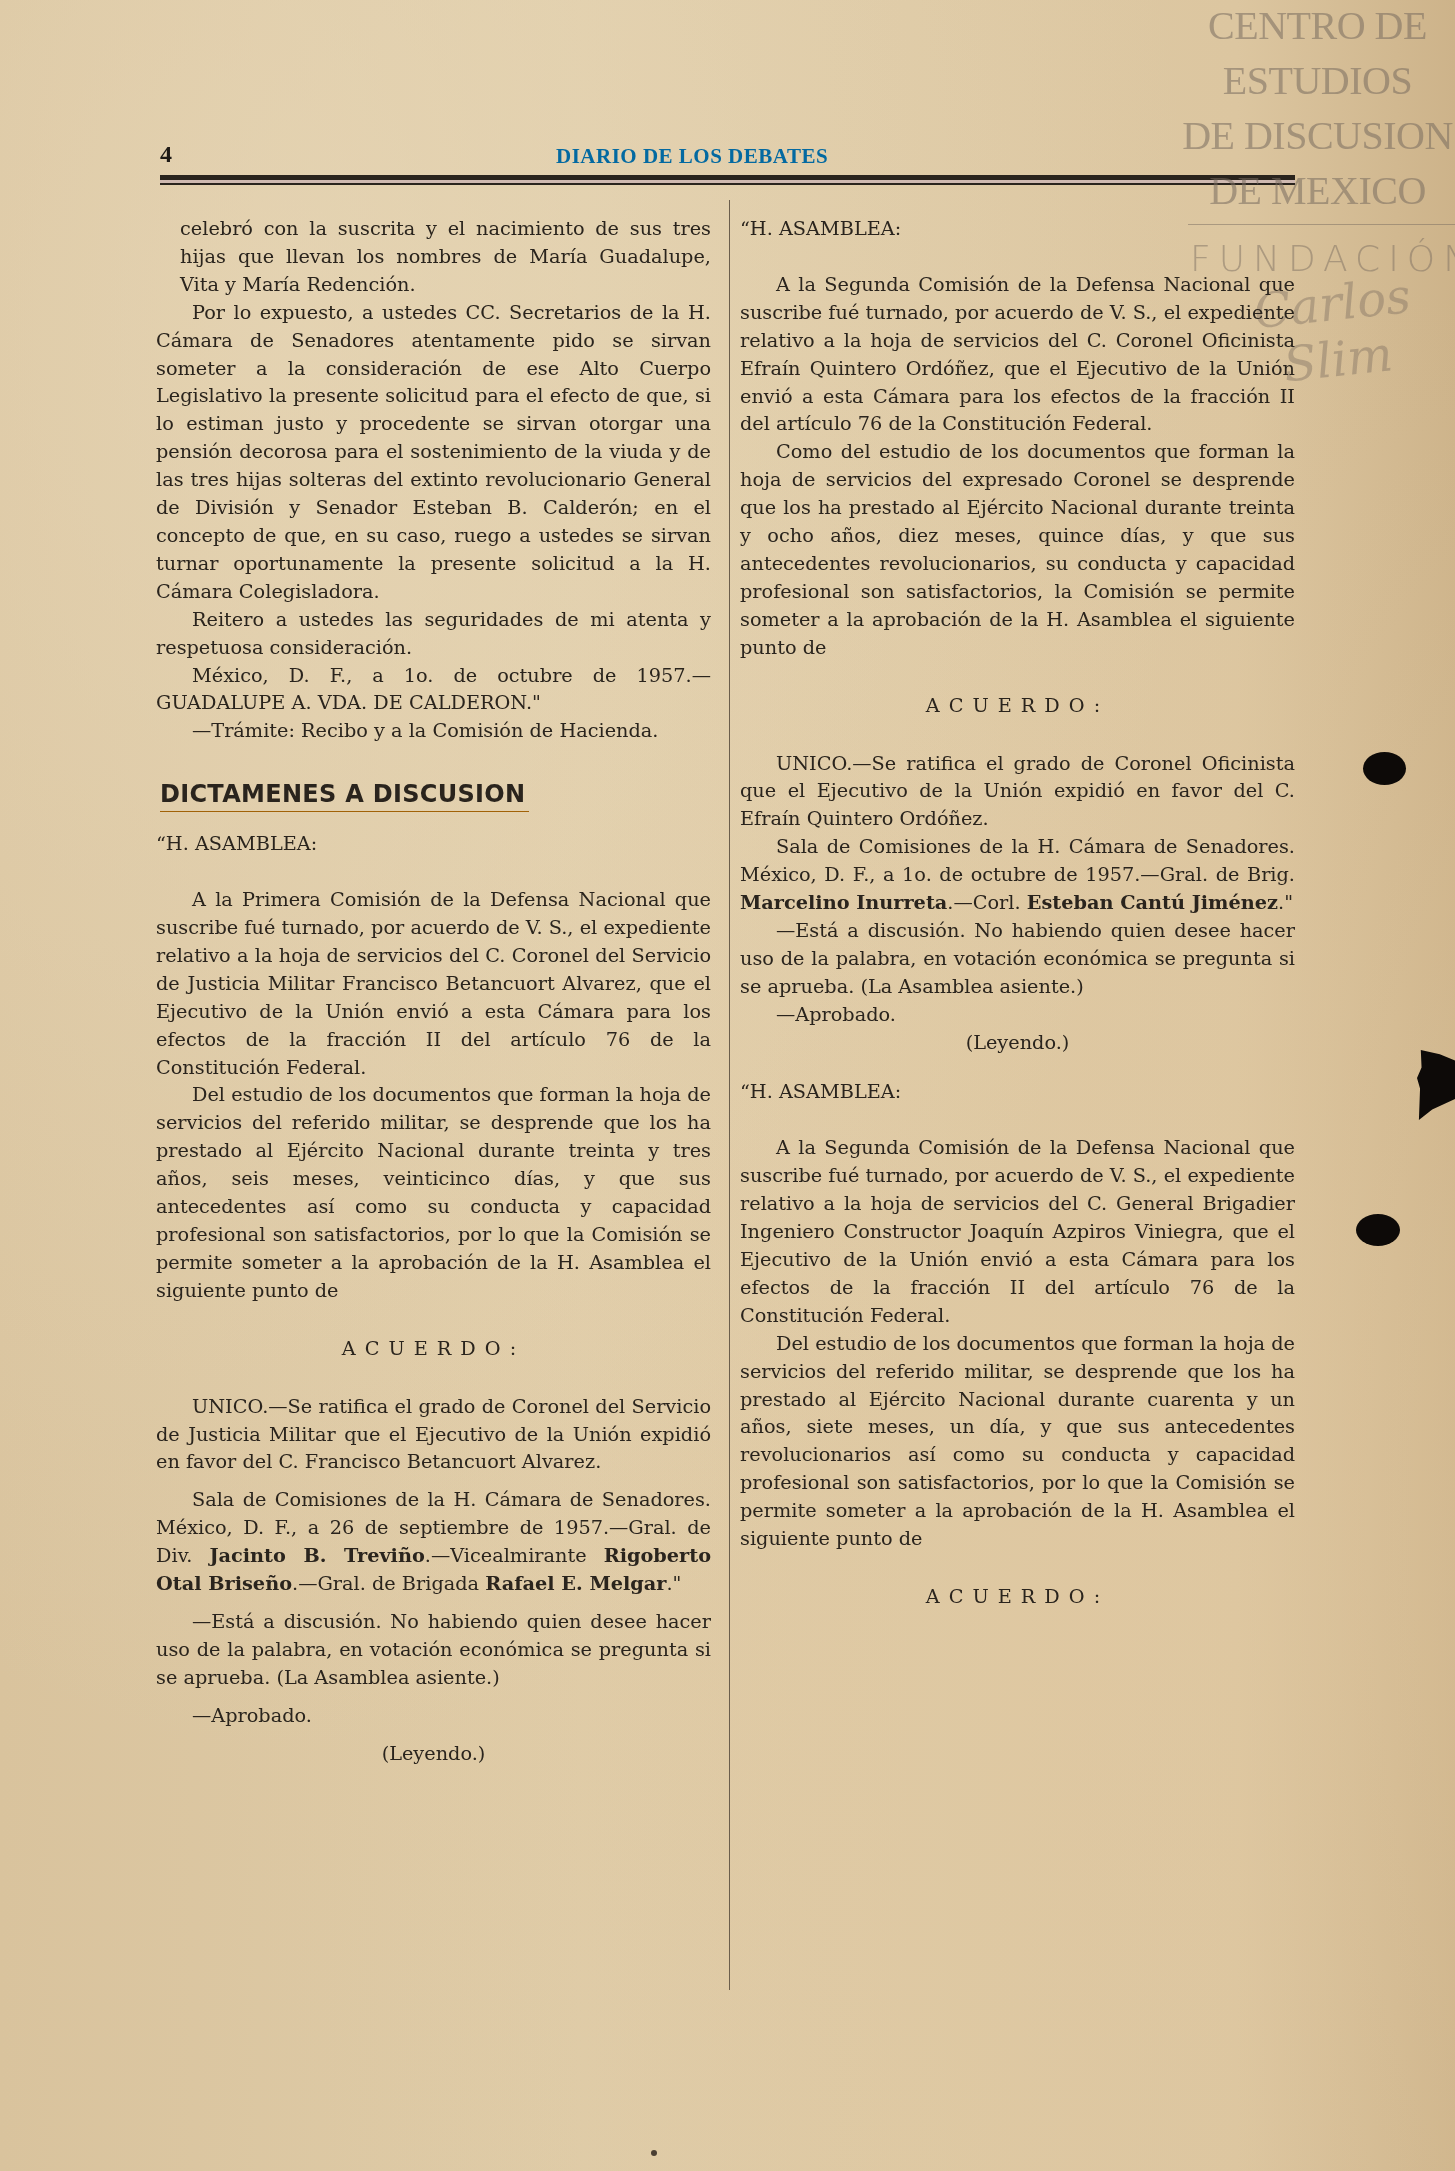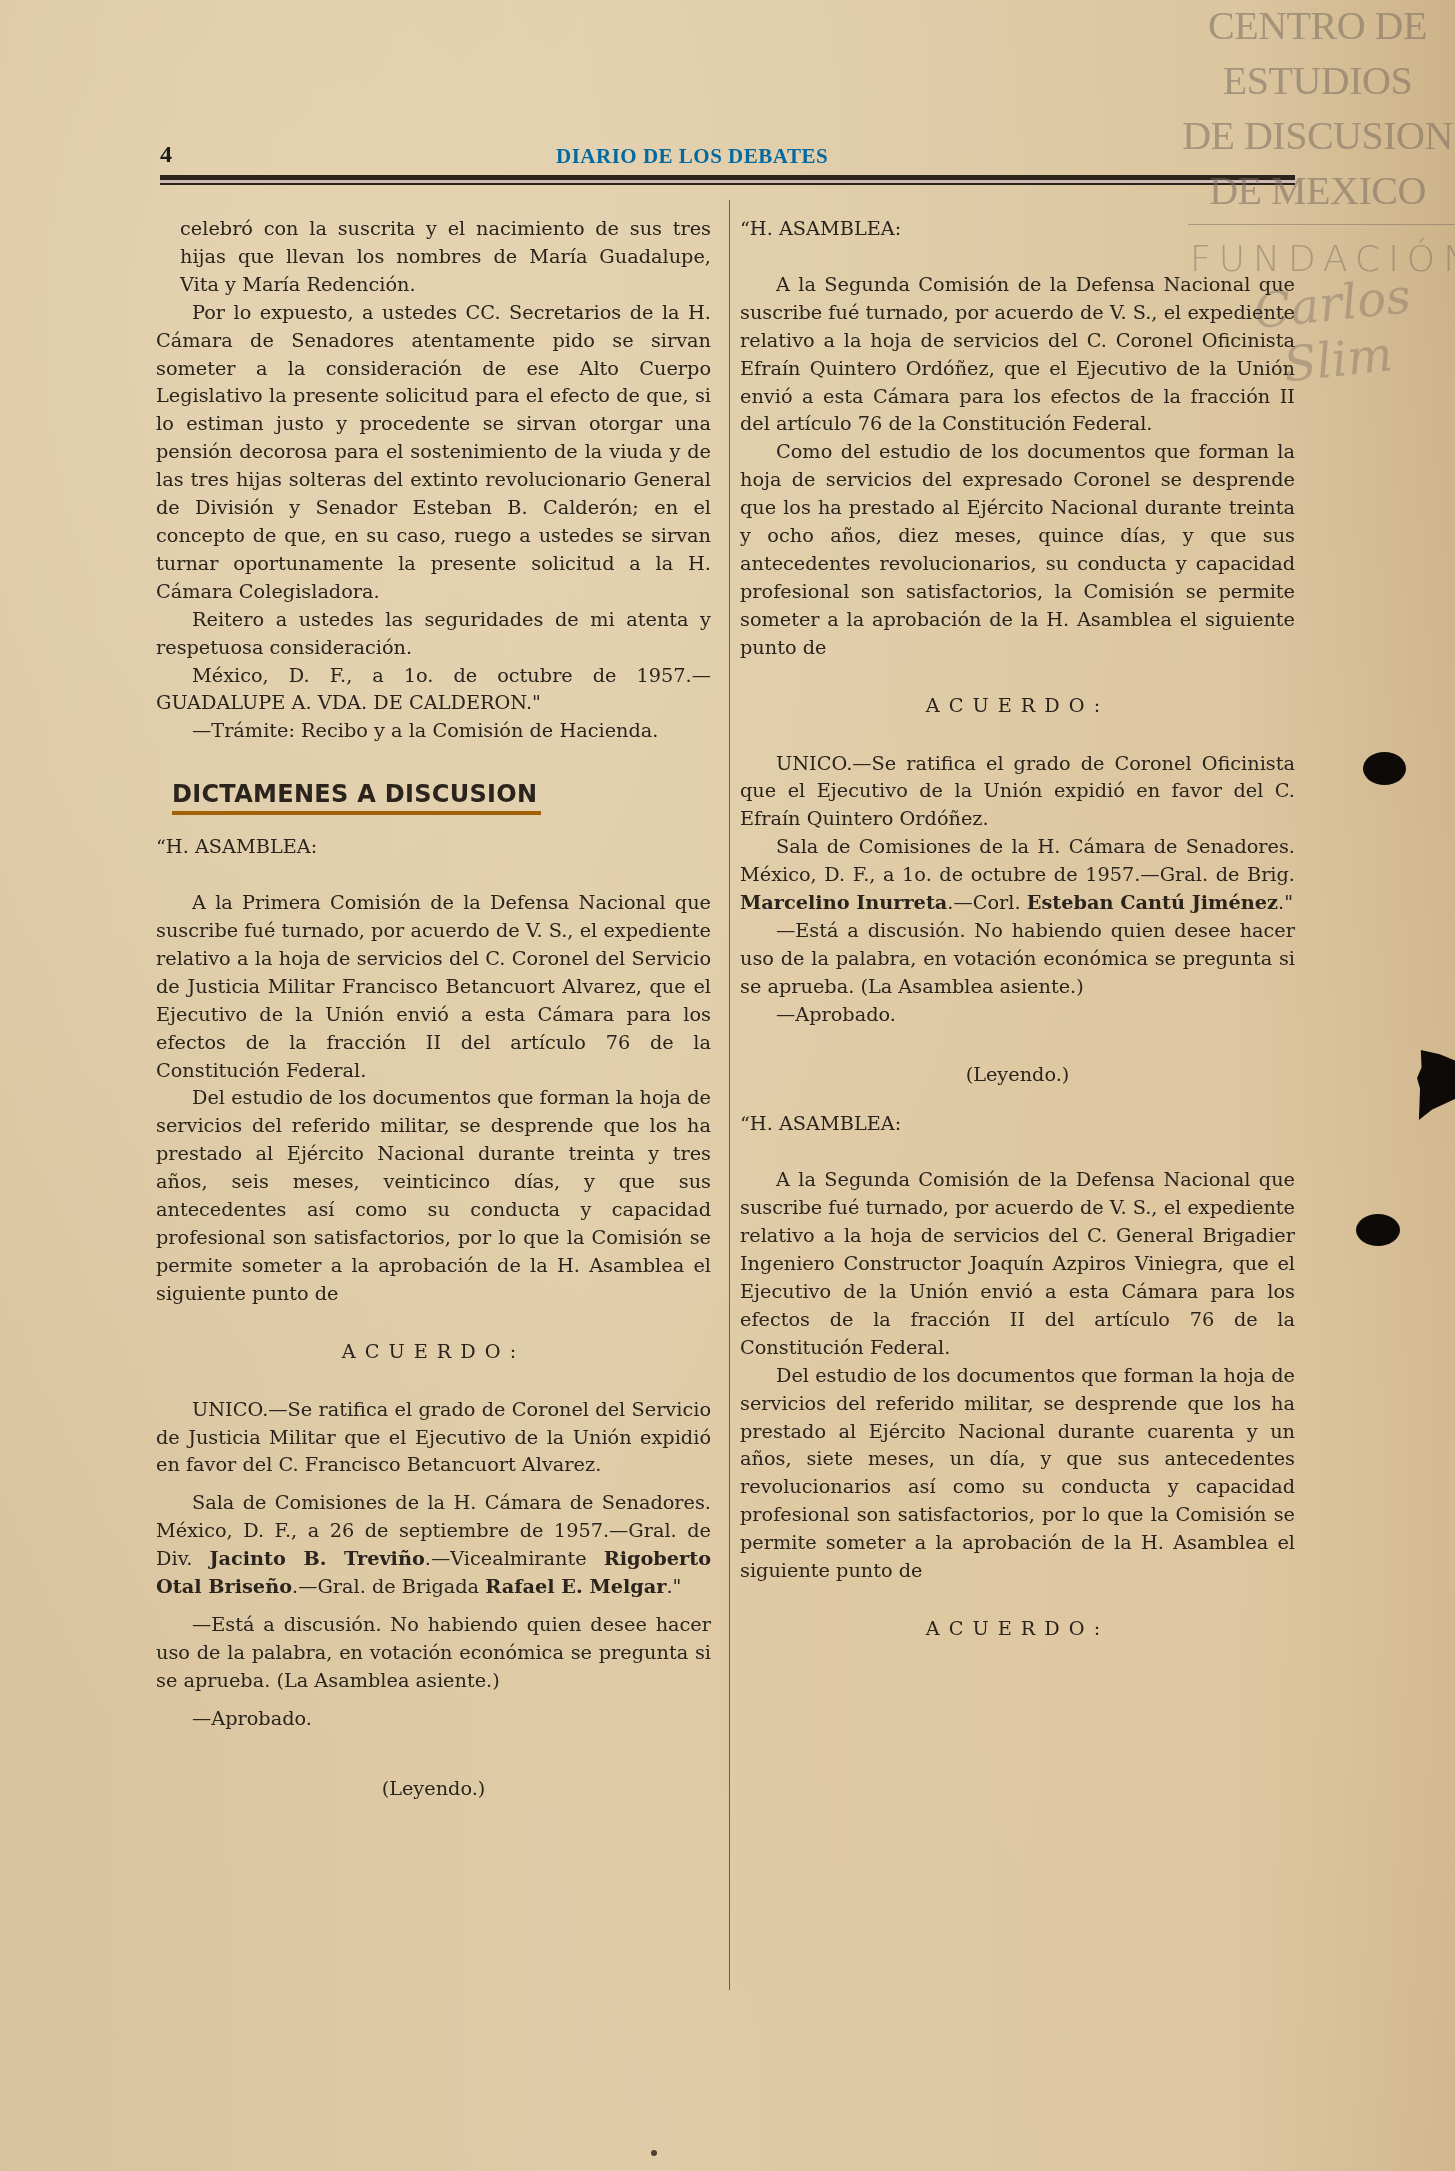--- a/index.html
+++ b/index.html
@@ -33,26 +33,26 @@
   }
   .col {
     position: absolute; top: 215px; width: 555px;
     font-size: 19.3px; line-height: 27.9px; text-align: justify; hyphens: manual;
   }
   .col-left { left: 156px; }
   .col-right { left: 740px; }
   .col p { margin: 0; text-indent: 36px; }
   .col p.noindent { text-indent: 0; margin-left: 24px; }
   .col .salutation { text-indent: 0; margin: 0 0 28px 0; }
-  .col .center { text-align: center; text-indent: 0; margin-top: 32px; }
+  .col .center { text-align: center; text-indent: 0; }
   .col .acuerdo { text-align: center; text-indent: 0; letter-spacing: 9px; margin: 30px 0 30px 0; }
   .col .section-title {
     font-family: "DejaVu Sans", sans-serif; font-weight: bold; font-size: 24px;
-    letter-spacing: 0.3px; text-indent: 0; margin: 32px 0 18px 16px; line-height: 34px;
-    display: inline-block; border-bottom: 4px solid #a16207; padding-right: 4px;
+    letter-spacing: 0.3px; text-indent: 0; margin: 32px 0 18px 4px; line-height: 34px;
+    display: inline-block; border-bottom: 1px solid #a16207; padding-right: 4px;
   }
   .gap-s { height: 10px; }
   .gap-m { height: 22px; }
   b.sig { font-weight: bold; }
   .watermark {
     position: absolute; right: 0; top: 0; width: 275px; height: 370px; pointer-events: none;
   }
   .wm-line {
     position: absolute; left: 0; width: 275px; text-align: center;
     font-family: "Liberation Serif", serif; font-size: 40px; color: rgba(120,108,95,0.55);

